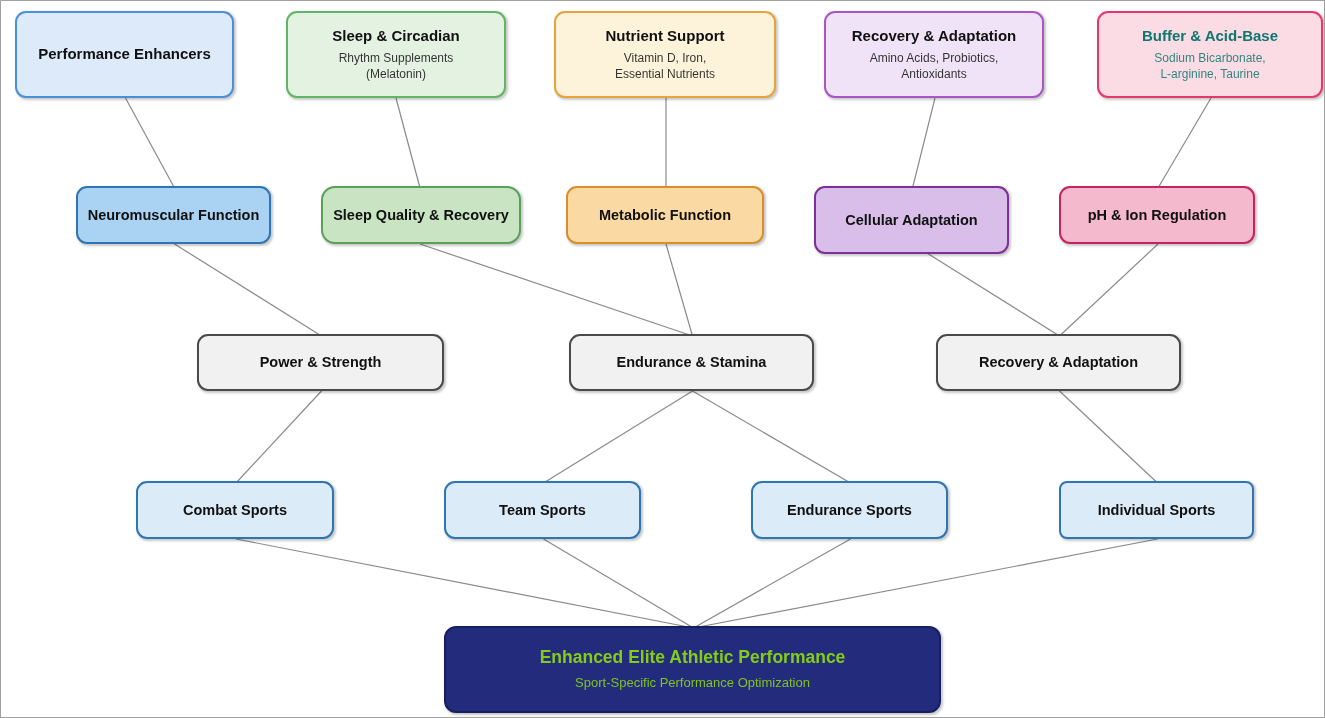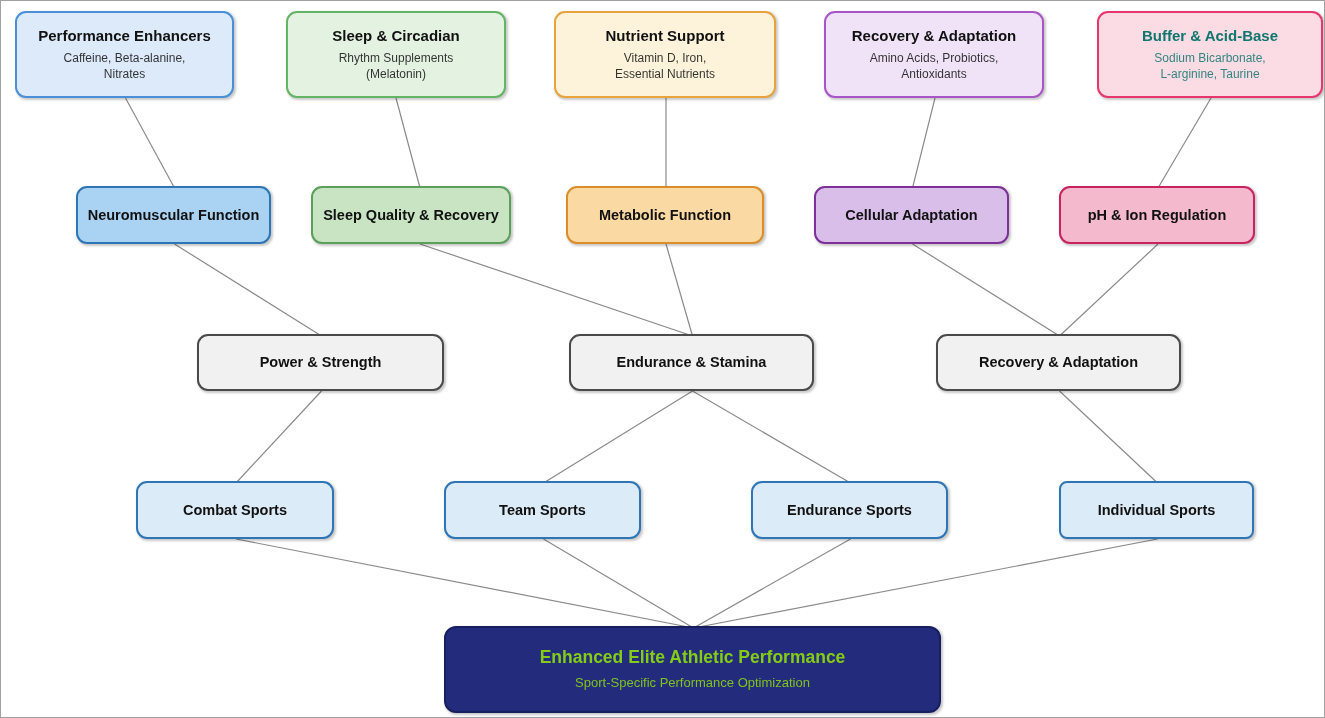--- a/index.html
+++ b/index.html
@@ -13,23 +13,23 @@
   .row-label .node-title{font-size:14.5px;}
   .outcome{border-width:2px;}
   .sport{border-width:2px;}
   
   .n-supp1{left:14px;top:10px;width:219px;height:87px;}
   .n-supp2{left:285px;top:10px;width:220px;height:87px;}
   .n-supp3{left:553px;top:10px;width:222px;height:87px;}
   .n-supp4{left:823px;top:10px;width:220px;height:87px;}
   .n-supp5{left:1096px;top:10px;width:226px;height:87px;}
   .n-func1{left:75px;top:185px;width:195px;height:58px;}
-  .n-func2{left:310px;top:185px;width:200px;height:58px;}
+  .n-func2{left:320px;top:185px;width:200px;height:58px;border-radius:14px;}
   .n-func3{left:565px;top:185px;width:198px;height:58px;}
-  .n-func4{left:813px;top:185px;width:195px;height:58px;}
+  .n-func4{left:813px;top:185px;width:195px;height:68px;}
   .n-func5{left:1058px;top:185px;width:196px;height:58px;}
   .n-out1{left:196px;top:333px;width:247px;height:57px;}
   .n-out2{left:568px;top:333px;width:245px;height:57px;}
   .n-out3{left:935px;top:333px;width:245px;height:57px;}
   .n-sport1{left:135px;top:480px;width:198px;height:58px;}
   .n-sport2{left:443px;top:480px;width:197px;height:58px;}
   .n-sport3{left:750px;top:480px;width:197px;height:58px;}
   .n-sport4{left:1058px;top:480px;width:195px;height:58px;border-radius:8px;}
   .n-final{left:443px;top:625px;width:497px;height:87px;border-radius:12px;border-width:2px;}
   .n-final .node-title{font-size:17.5px;}
@@ -55,22 +55,20 @@
       <line x1="691.5" y1="390" x2="849.5" y2="482" stroke="#8a8a8a" stroke-width="1.2"></line>
       <line x1="1058.5" y1="390" x2="1156.5" y2="482" stroke="#8a8a8a" stroke-width="1.2"></line>
       <line x1="235" y1="538" x2="692.5" y2="627" stroke="#8a8a8a" stroke-width="1.2"></line>
       <line x1="542.5" y1="538" x2="692.5" y2="627" stroke="#8a8a8a" stroke-width="1.2"></line>
       <line x1="849.5" y1="538" x2="692.5" y2="627" stroke="#8a8a8a" stroke-width="1.2"></line>
       <line x1="1156.5" y1="538" x2="692.5" y2="627" stroke="#8a8a8a" stroke-width="1.2"></line>
     </svg>
 
   <div class="node n-supp1" style="background: rgb(221, 234, 250); border-color: rgb(74, 144, 216); color: rgb(17, 17, 17);">
     <div class="node-title">Performance Enhancers</div>
-    <div class="node-sub">Caffeine, Beta-alanine,
-Nitrates</div>
   </div>
   <div class="node n-supp2" style="background: rgb(228, 243, 225); border-color: rgb(98, 181, 102); color: rgb(17, 17, 17);">
     <div class="node-title">Sleep &amp; Circadian</div>
     <div class="node-sub">Rhythm Supplements
 (Melatonin)</div>
   </div>
   <div class="node n-supp3" style="background: rgb(253, 243, 218); border-color: rgb(232, 163, 61); color: rgb(17, 17, 17);">
     <div class="node-title">Nutrient Support</div>
     <div class="node-sub">Vitamin D, Iron,
 Essential Nutrients</div>

